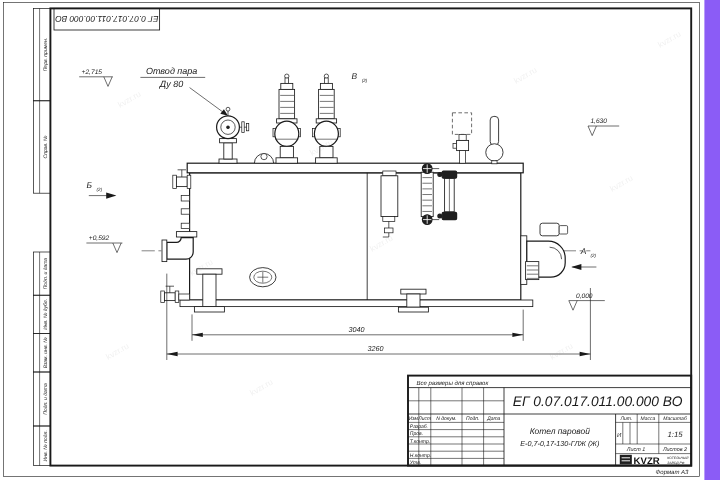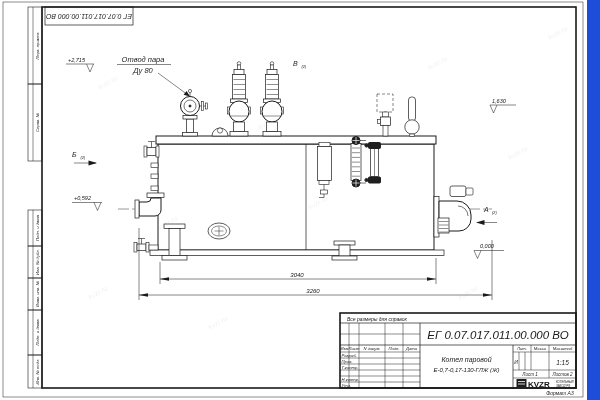--- a/index.html
+++ b/index.html
@@ -1,16 +1,16 @@
 <!DOCTYPE html>
 <html><head>
 <meta charset="utf-8">
 <style>
   html,body{margin:0;padding:0;background:#ececec;}
-  #wrap{width:600px;height:400px;position:relative;background:#1d4ed8;}
+  #wrap{width:600px;height:400px;position:relative;background:#8b5cf6;}
   svg{display:block;}
   .t{font-family:"Liberation Sans",sans-serif;font-style:italic;fill:#1a1a1a;}
   .tb{font-family:"Liberation Sans",sans-serif;font-weight:bold;font-style:normal;fill:#111;}
   .t28{font-size:2.8px;} .t38{font-size:3.8px;} .t42{font-size:4.2px;}
   .t45{font-size:4.5px;} .t5{font-size:5px;} .t55{font-size:5.5px;}
   .t6{font-size:6px;} .t65{font-size:6.5px;} .t7{font-size:7px;}
   .t75{font-size:7.5px;} .t115{font-size:11.5px;}
   .mid{text-anchor:middle;}
   .ln{stroke:#1a1a1a;fill:none;}
   .w05{stroke-width:0.5;} .w06{stroke-width:0.6;} .w07{stroke-width:0.7;}

